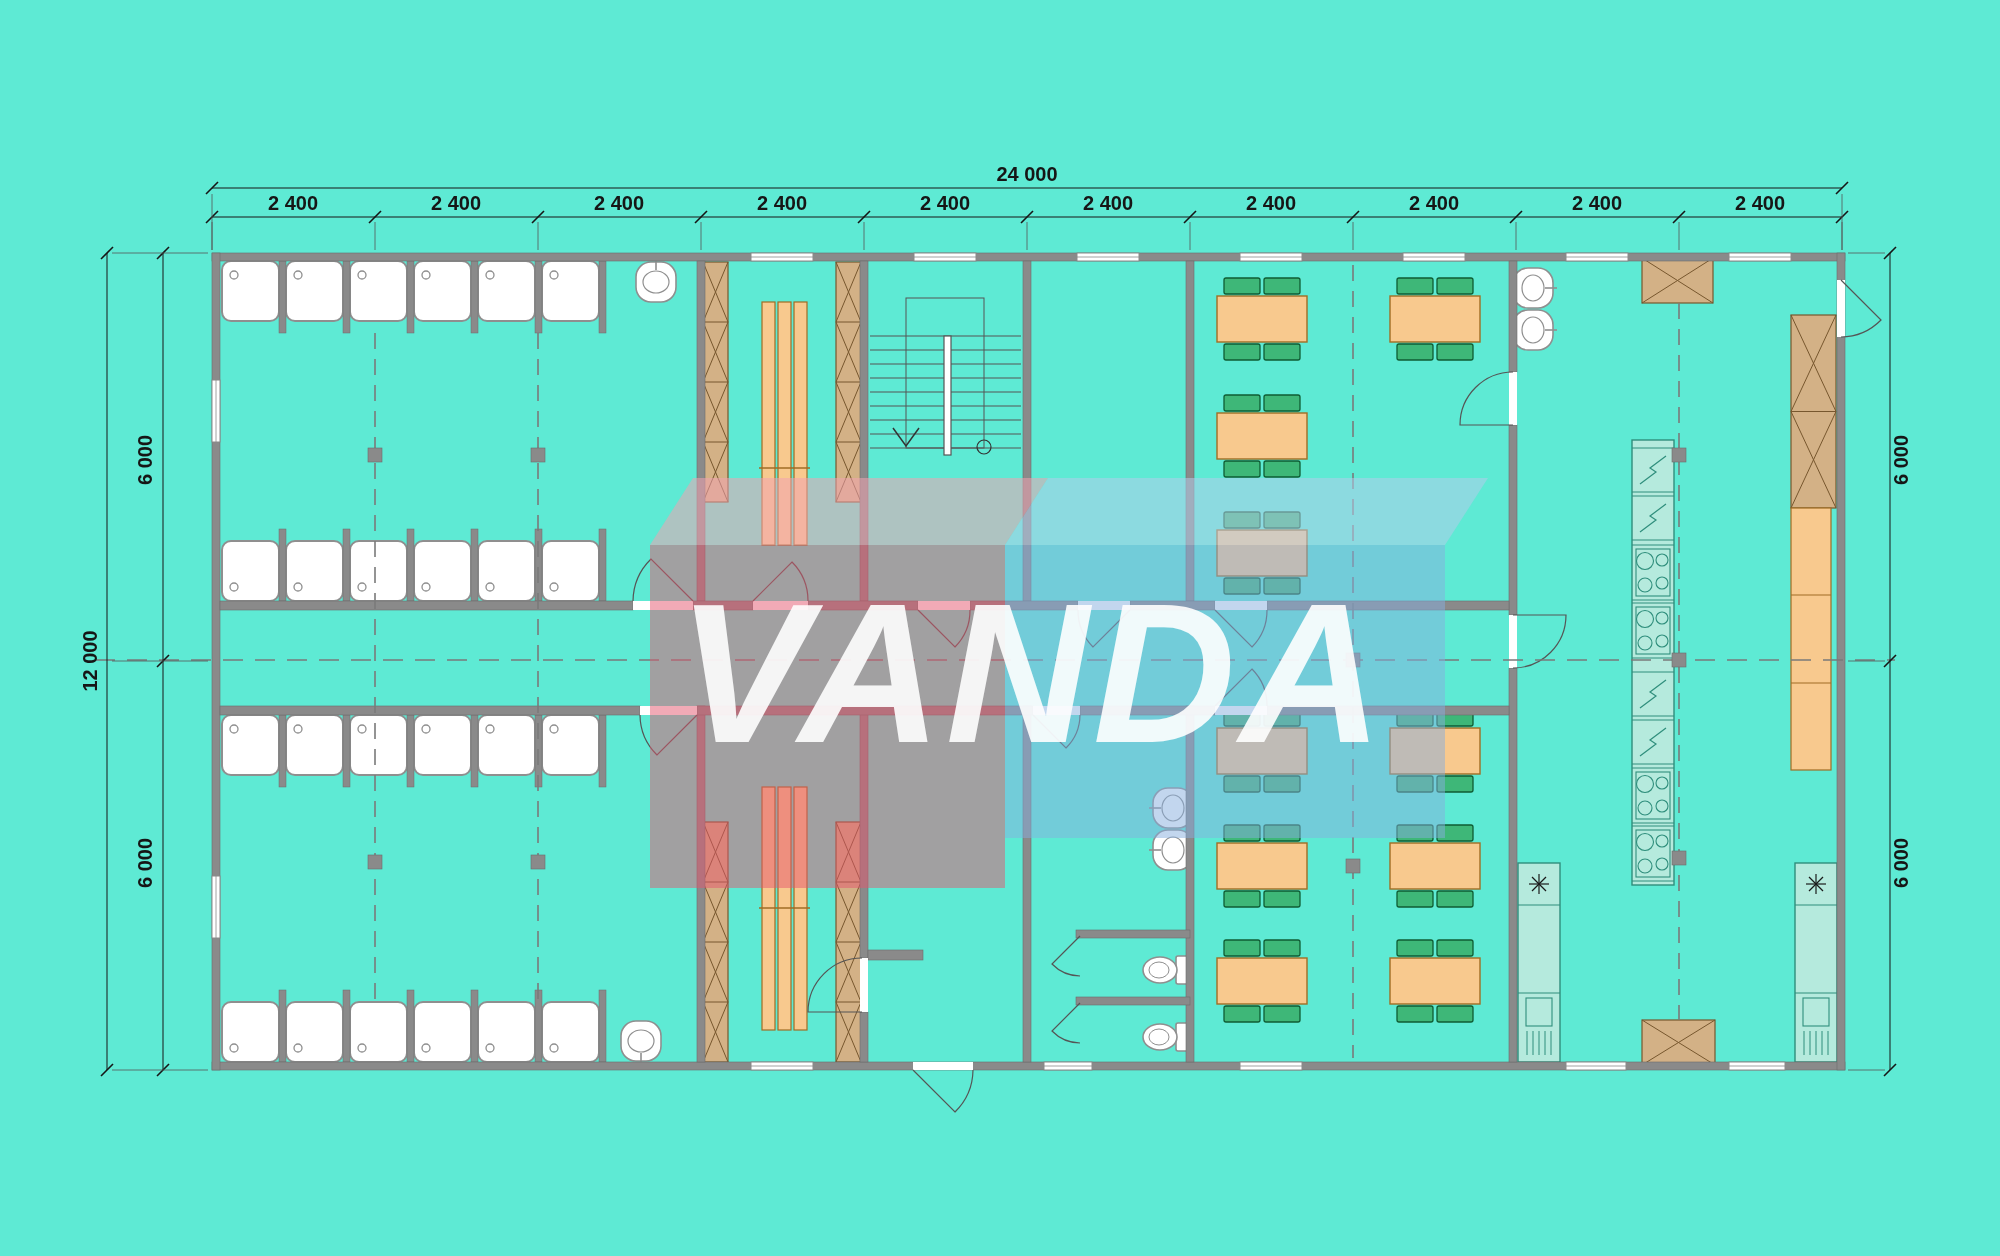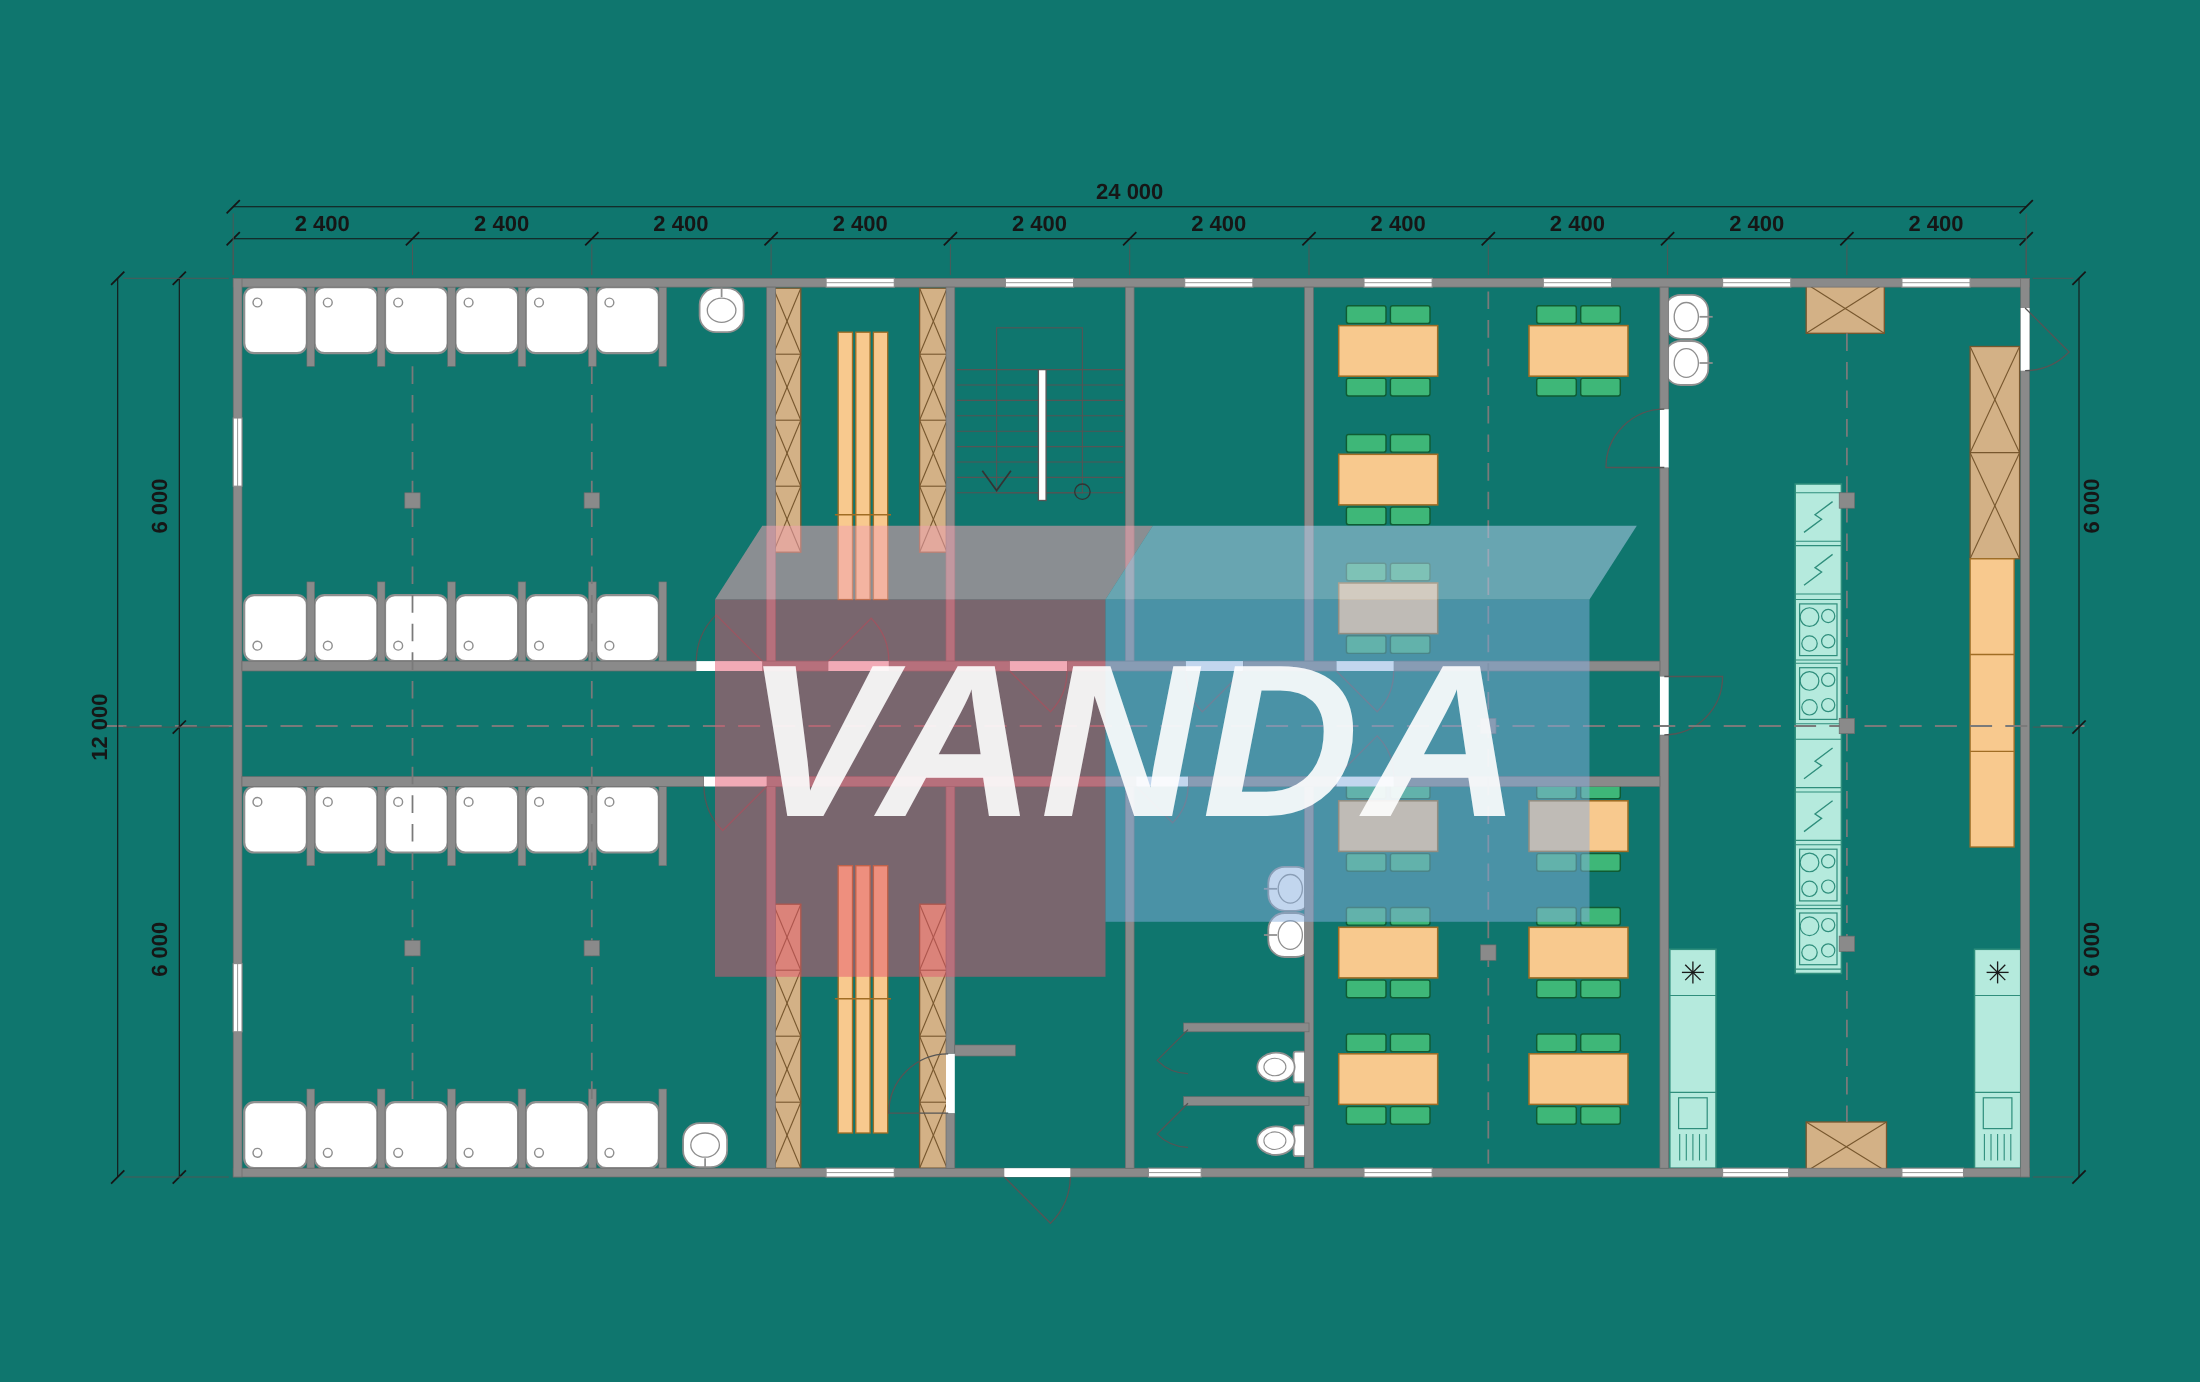--- a/index.html
+++ b/index.html
@@ -1,16 +1,16 @@
 <!DOCTYPE html>
 <html><head>
 <meta charset="utf-8">
 <style>
   html,body{margin:0;padding:0;background:#ffffff;}
-  #stage{position:relative;width:2000px;height:1256px;background:#0f766e;overflow:hidden;
+  #stage{position:relative;width:2000px;height:1256px;background:#5eead4;overflow:hidden;
          font-family:"Liberation Sans", sans-serif;}
   svg text{font-family:"Liberation Sans", sans-serif;}
   .dimtxt{font-size:20px;font-weight:bold;fill:#161616;}
   .wmtxt{font-size:198px;font-weight:bold;font-style:italic;fill:#ffffff;opacity:.9;letter-spacing:4px;}
 </style>
 </head>
 <body>
 
 <div id="stage">
   <svg id="plan" width="2000" height="1256" viewBox="0 0 2000 1256" xmlns="http://www.w3.org/2000/svg">

